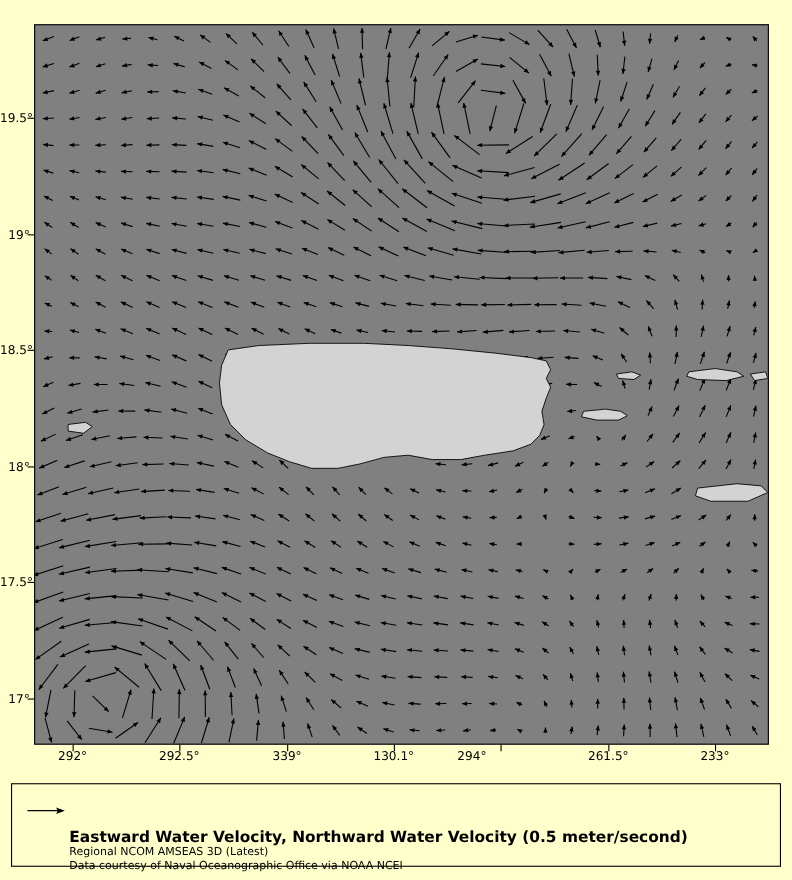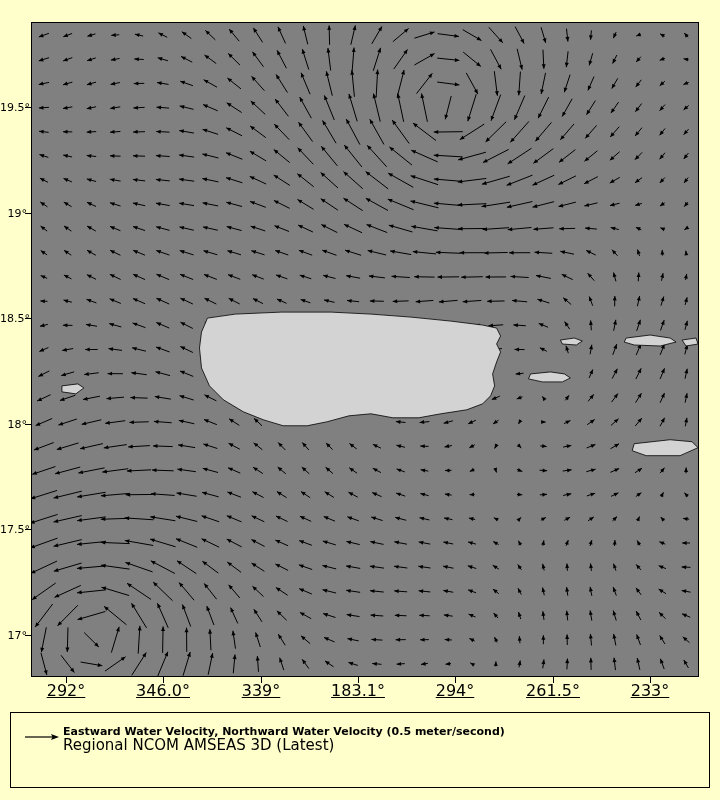--- a/index.html
+++ b/index.html
@@ -47,23 +47,22 @@
     text-align: right;
     font-size: 11px;
     color: #000;
   }
   .xlab {
     position: absolute;
     top: 681px;
     width: 70px;
     margin-left: -35px;
     text-align: center;
-    font-size: 16px;
+    font-size: 11px;
     color: #000;
-    text-decoration: underline;
   }
   .tickmark-y {
     position: absolute;
     left: 25px;
     width: 6px;
     height: 1px;
     background: #000;
   }
   .tickmark-x {
     position: absolute;
@@ -90,27 +89,28 @@
     width: 36px;
     height: 12px;
   }
   #legend-text {
     position: absolute;
     left: 52px;
     top: 12px;
     width: 640px;
   }
   #legend-title {
-    font-size: 11px;
+    font-size: 14px;
     font-weight: bold;
     color: #000;
     line-height: 14px;
+    margin-top: 29px;
   }
   .legend-line {
-    font-size: 15px;
+    font-size: 10px;
     color: #000;
     line-height: 13px;
   }
 </style>
 </head>
 <body>
 
 <div id="page">
 
   <div id="plot-area">
@@ -1554,38 +1554,39 @@
     <div class="tickmark-y" style="top:318px"></div>
     <div class="ylab" style="top:418px">18°</div>
     <div class="tickmark-y" style="top:424px"></div>
     <div class="ylab" style="top:523px">17.5°</div>
     <div class="tickmark-y" style="top:529px"></div>
     <div class="ylab" style="top:629px">17°</div>
     <div class="tickmark-y" style="top:635px"></div>
 
     <div class="xlab" style="left:66px">292°</div>
     <div class="tickmark-x" style="left:66px"></div>
-    <div class="xlab" style="left:163px">346.0°</div>
+    <div class="xlab" style="left:163px">292.5°</div>
     <div class="tickmark-x" style="left:163px"></div>
     <div class="xlab" style="left:261px">339°</div>
     <div class="tickmark-x" style="left:261px"></div>
-    <div class="xlab" style="left:358px">183.1°</div>
+    <div class="xlab" style="left:358px">130.1°</div>
     <div class="tickmark-x" style="left:358px"></div>
-    <div class="xlab" style="left:455px">294°</div>
+    <div class="xlab" style="left:429px">294°</div>
     <div class="tickmark-x" style="left:455px"></div>
     <div class="xlab" style="left:553px">261.5°</div>
     <div class="tickmark-x" style="left:553px"></div>
     <div class="xlab" style="left:650px">233°</div>
     <div class="tickmark-x" style="left:650px"></div>
   </div>
 
   <div id="legend">
     <svg id="legend-arrow" viewBox="0 0 36 12">
       <line x1="2" y1="6" x2="32" y2="6" stroke="#000" stroke-width="1.2"></line>
       <polygon points="36,6 28,3 29.5,6 28,9" fill="#000"></polygon>
     </svg>
     <div id="legend-text">
       <div id="legend-title">Eastward Water Velocity, Northward Water Velocity (0.5 meter/second)</div>
       <div class="legend-line">Regional NCOM AMSEAS 3D (Latest)</div>
+      <div class="legend-line">Data courtesy of Naval Oceanographic Office via NOAA NCEI</div>
     </div>
   </div>
 
 </div>
 
 </body></html>

